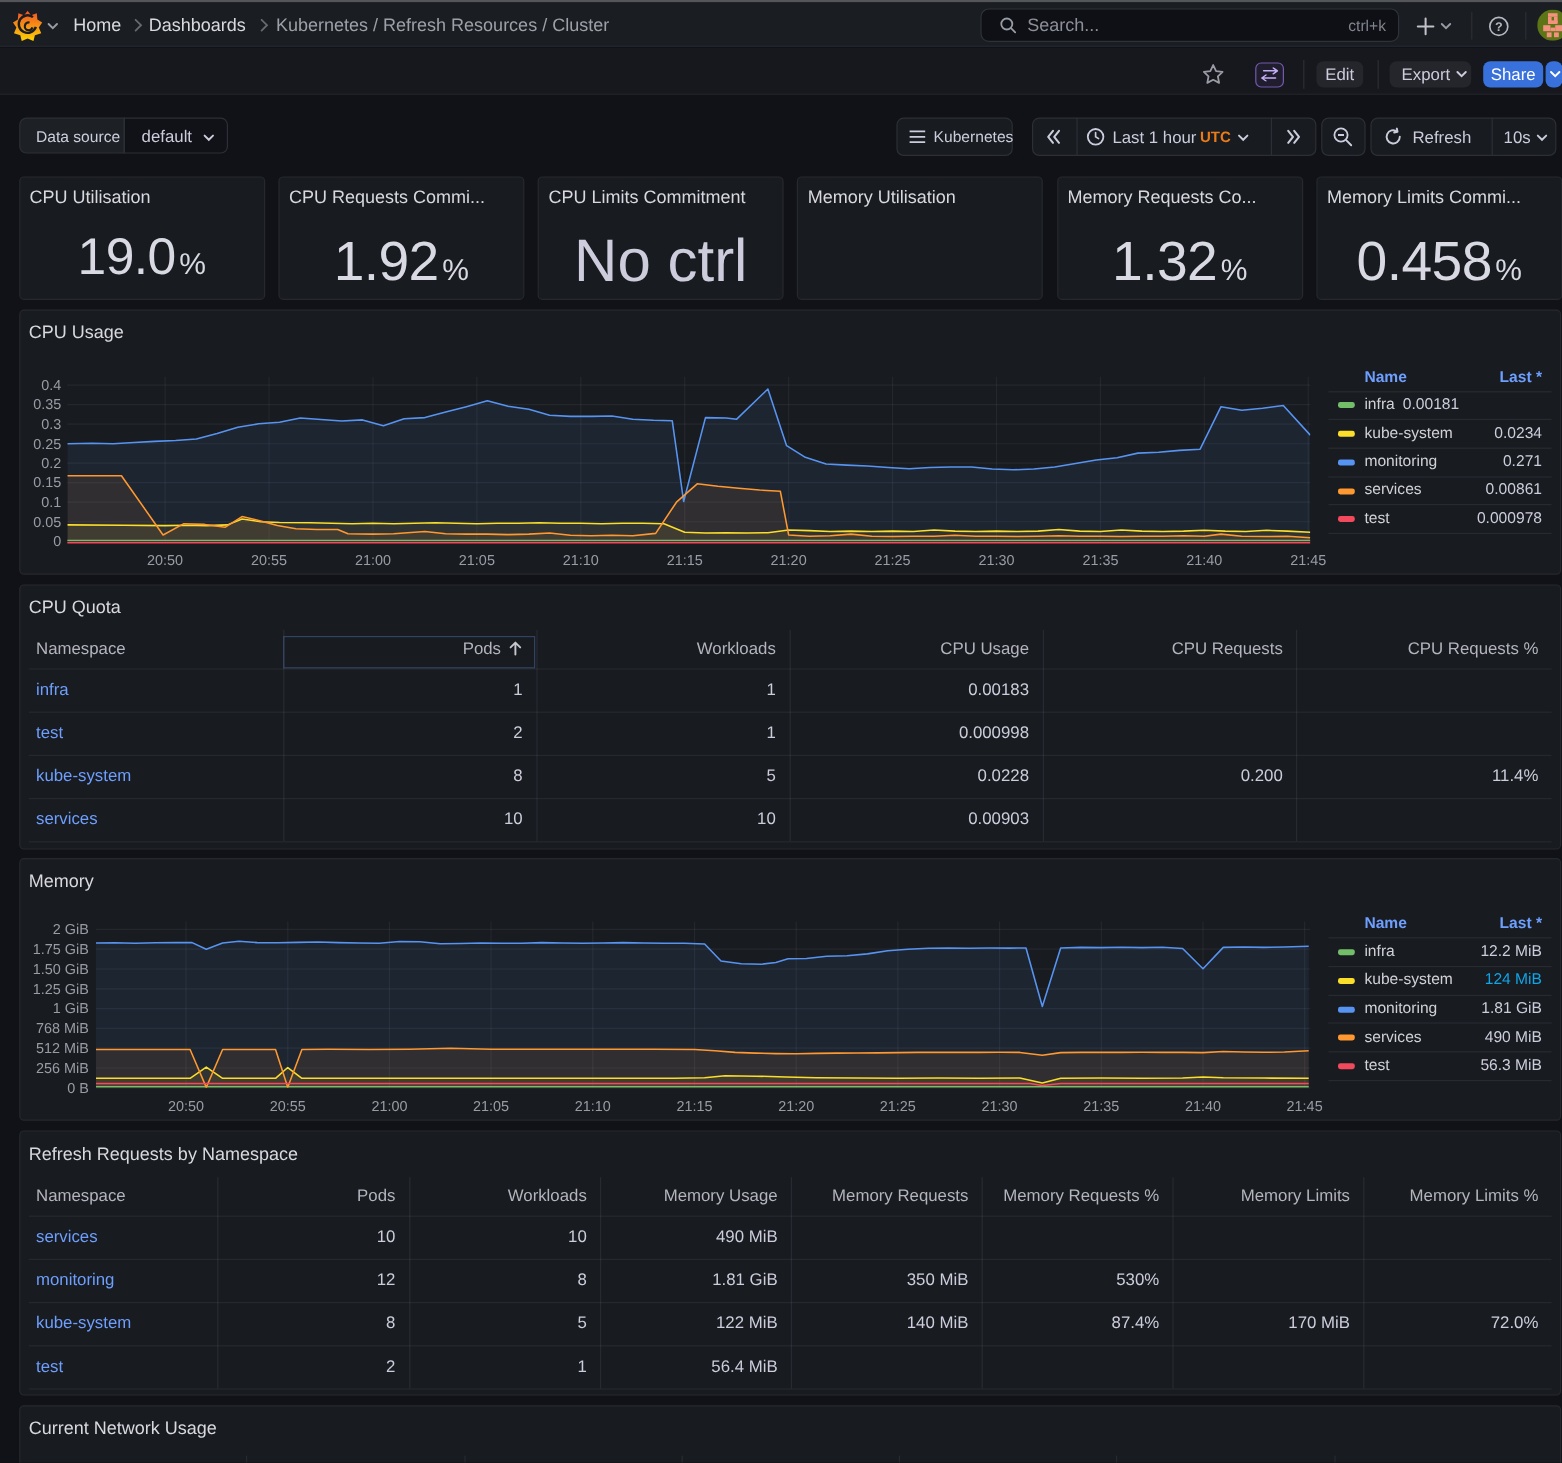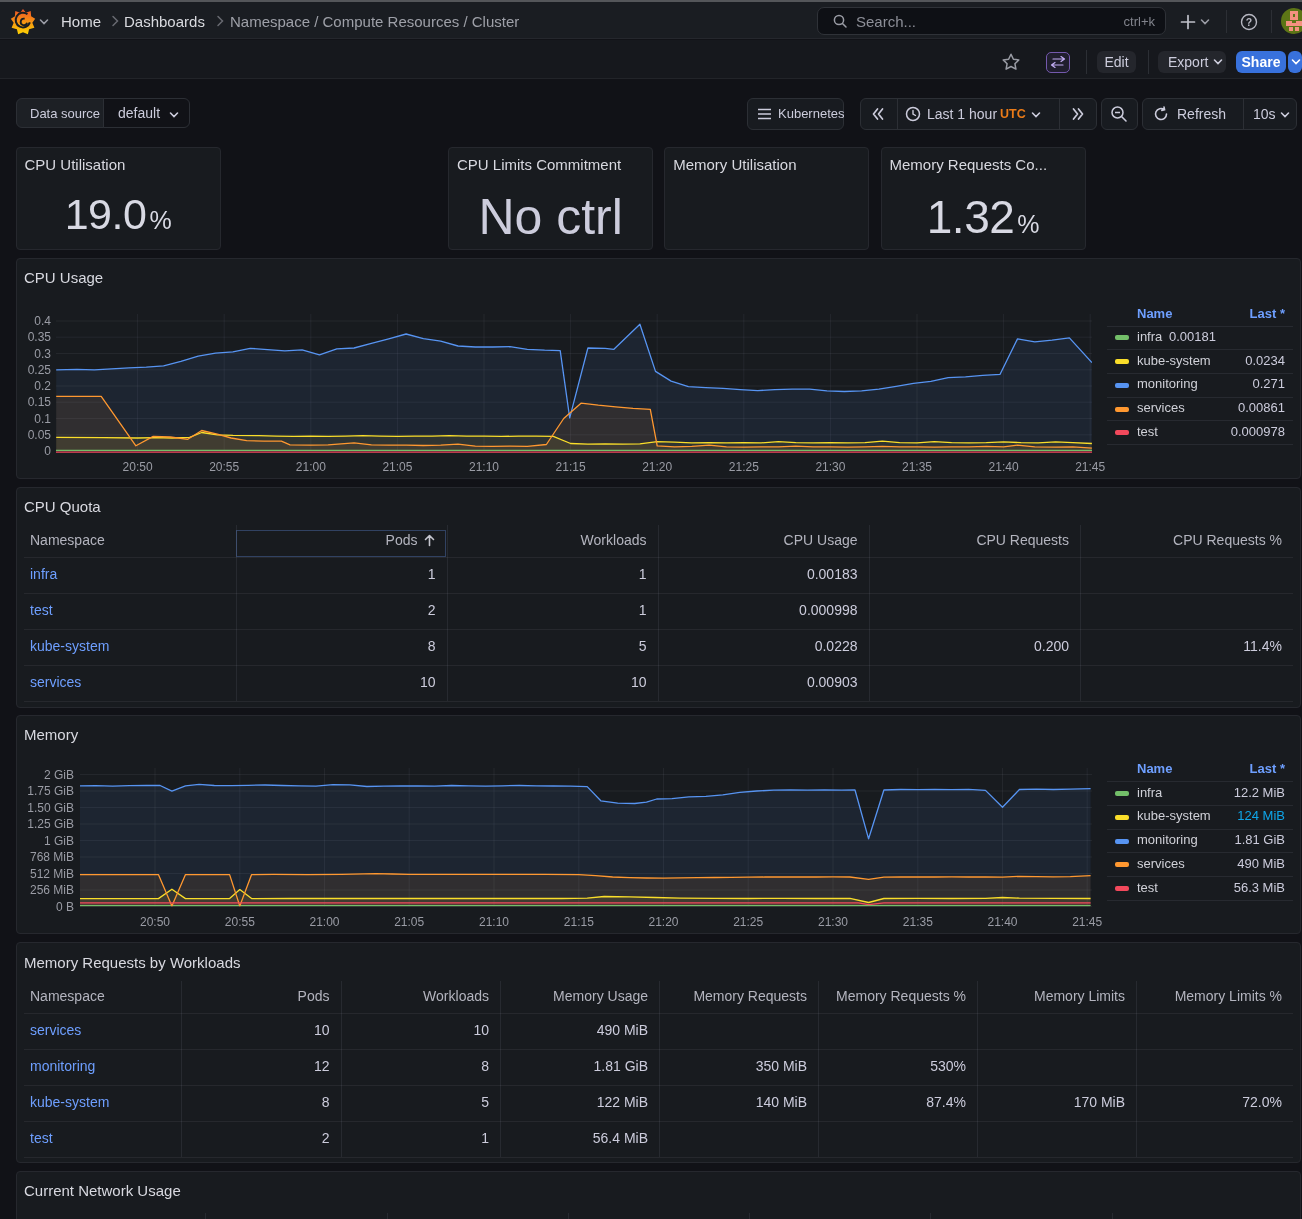--- a/index.html
+++ b/index.html
@@ -26,21 +26,21 @@
       <path d="M2.5 4 L6 7.5 L9.5 4" fill="none" stroke="#9a9ca5" stroke-width="1.6" stroke-linecap="round"></path>
     </svg>
     <svg width="10" height="12" viewBox="0 0 10 12" style="position:absolute;left:110px;top:15px">
       <path d="M3 1.5 L7.5 6 L3 10.5" fill="none" stroke="#686a71" stroke-width="1.5" stroke-linecap="round"></path>
     </svg>
     <svg width="10" height="12" viewBox="0 0 10 12" style="position:absolute;left:215px;top:15px">
       <path d="M3 1.5 L7.5 6 L3 10.5" fill="none" stroke="#686a71" stroke-width="1.5" stroke-linecap="round"></path>
     </svg>
 <div style="position:absolute;left:61px;top:13px;font-size:15px;color:#d9dadf">Home</div>
 <div style="position:absolute;left:124px;top:13px;font-size:15px;color:#d9dadf">Dashboards</div>
-<div style="position:absolute;left:230px;top:13px;font-size:15px;color:#9ea0a8">Namespace / Compute Resources / Cluster</div>
+<div style="position:absolute;left:230px;top:13px;font-size:15px;color:#9ea0a8">Kubernetes / Refresh Resources / Cluster</div>
 <div style="position:absolute;left:817px;top:7px;width:349px;height:28px;background:#0e1015;border:1px solid #2f3238;border-radius:7px"></div>
 <svg width="16" height="16" viewBox="0 0 16 16" style="position:absolute;left:832px;top:13px">
       <circle cx="7" cy="7" r="4.6" fill="none" stroke="#9a9ca5" stroke-width="1.5"></circle>
       <line x1="10.5" y1="10.5" x2="14" y2="14" stroke="#9a9ca5" stroke-width="1.5" stroke-linecap="round"></line>
     </svg>
 <div style="position:absolute;left:856px;top:13px;font-size:15px;color:#8d8f98">Search...</div>
 <div style="position:absolute;left:1107px;top:14px;width:48px;text-align:right;font-size:13px;color:#81838c">ctrl+k</div>
 <svg width="16" height="16" viewBox="0 0 16 16" style="position:absolute;left:1180px;top:14px">
       <path d="M8 1.5 V14.5 M1.5 8 H14.5" stroke="#c0c1ca" stroke-width="1.7" stroke-linecap="round"></path>
     </svg>
@@ -82,21 +82,21 @@
       <path d="M11 0.5 L14.5 3 L11 5.5 M14 3 H3" fill="none" stroke="#c3aef5" stroke-width="1.2" stroke-linejoin="round" stroke-linecap="round"></path>
       <path d="M5 6.5 L1.5 9 L5 11.5 M2 9 H13" fill="none" stroke="#c3aef5" stroke-width="1.2" stroke-linejoin="round" stroke-linecap="round"></path>
     </svg>
 <div style="position:absolute;left:1086px;top:50px;width:1px;height:24px;background:#2c2f35"></div>
 <div class="btn" style="left:1097px;top:50.5px;width:39px;height:22px;background:#24262c;text-align:center;line-height:22px">Edit</div>
 <div style="position:absolute;left:1148px;top:50px;width:1px;height:24px;background:#2c2f35"></div>
 <div class="btn" style="left:1158px;top:50.5px;width:68px;height:22px;background:#24262c;line-height:22px;padding-left:10px">Export</div>
 <svg width="12" height="12" viewBox="0 0 12 12" style="position:absolute;left:1212px;top:56px">
       <path d="M2.5 4 L6 7.5 L9.5 4" fill="none" stroke="#ccccdc" stroke-width="1.6" stroke-linecap="round"></path>
     </svg>
-<div class="btn" style="left:1236px;top:50.5px;width:50px;height:22px;background:#3871dc;color:#ffffff;font-weight:700;text-align:center;line-height:22px">Share</div>
+<div class="btn" style="left:1236px;top:50.5px;width:50px;height:22px;background:#3871dc;color:#ffffff;font-weight:400;text-align:center;line-height:22px">Share</div>
 <div class="btn" style="left:1288px;top:50.5px;width:14px;height:22px;background:#3871dc"></div>
 <svg width="12" height="12" viewBox="0 0 12 12" style="position:absolute;left:1290px;top:56px">
       <path d="M2.5 4 L6 7.5 L9.5 4" fill="none" stroke="#ffffff" stroke-width="1.6" stroke-linecap="round"></path>
     </svg>
 
 <div style="position:absolute;left:15.5px;top:98px;width:88px;height:30px;background:#1d2025;border:1px solid #2c2f35;border-radius:6px 0 0 6px"></div>
 <div style="position:absolute;left:30px;top:106px;font-size:13px;color:#ccccdc;font-weight:500">Data source</div>
 <div style="position:absolute;left:103px;top:98px;width:87px;height:30px;border:1px solid #2c2f35;border-radius:0 6px 6px 0"></div>
 <div style="position:absolute;left:118px;top:105px;font-size:14px;color:#ccccdc">default</div>
 <svg width="12" height="12" viewBox="0 0 12 12" style="position:absolute;left:168px;top:109px">
@@ -139,30 +139,38 @@
 <div style="position:absolute;left:1243px;top:98px;width:1px;height:32px;background:#2c2f35"></div>
 <div style="position:absolute;left:1253px;top:106px;font-size:14px;color:#ccccdc">10s</div>
 <svg width="12" height="12" viewBox="0 0 12 12" style="position:absolute;left:1279px;top:109px">
       <path d="M2.5 4 L6 7.5 L9.5 4" fill="none" stroke="#ccccdc" stroke-width="1.6" stroke-linecap="round"></path>
     </svg>
 
 <div class="panel" style="left:15.5px;top:147px;width:205.3px;height:103px">
       <div class="ptitle" style="left:8px;top:8px">CPU Utilisation</div>
       <div style="position:absolute;left:0;right:0;top:42px;text-align:center;white-space:nowrap"><span style="font-size:43px;font-weight:400;color:#d8d9e3;letter-spacing:-0.5px">19.0</span><span style="font-size:25px;font-weight:500;color:#d8d9e3;margin-left:3px">%</span></div>
     </div>
+    <div class="panel" style="left:231.8px;top:147px;width:205.3px;height:103px">
+      <div class="ptitle" style="left:8px;top:8px">CPU Requests Commi...</div>
+      <div style="position:absolute;left:0;right:0;top:42px;text-align:center;white-space:nowrap"><span style="font-size:46px;font-weight:500;color:#d8d9e3;letter-spacing:-0.5px">1.92</span><span style="font-size:25px;font-weight:500;color:#d8d9e3;margin-left:3px">%</span></div>
+    </div>
     <div class="panel" style="left:448.0px;top:147px;width:205.3px;height:103px">
       <div class="ptitle" style="left:8px;top:8px">CPU Limits Commitment</div>
       <div style="position:absolute;left:0;right:0;top:40px;text-align:center"><span style="font-size:50px;color:#ccccdc">No ctrl</span></div>
     </div>
     <div class="panel" style="left:664.2px;top:147px;width:205.3px;height:103px">
       <div class="ptitle" style="left:8px;top:8px">Memory Utilisation</div>
     </div>
     <div class="panel" style="left:880.5px;top:147px;width:205.3px;height:103px">
       <div class="ptitle" style="left:8px;top:8px">Memory Requests Co...</div>
       <div style="position:absolute;left:0;right:0;top:42px;text-align:center;white-space:nowrap"><span style="font-size:46px;font-weight:500;color:#d8d9e3;letter-spacing:-0.5px">1.32</span><span style="font-size:25px;font-weight:500;color:#d8d9e3;margin-left:3px">%</span></div>
+    </div>
+    <div class="panel" style="left:1096.8px;top:147px;width:205.3px;height:103px">
+      <div class="ptitle" style="left:8px;top:8px">Memory Limits Commi...</div>
+      <div style="position:absolute;left:0;right:0;top:42px;text-align:center;white-space:nowrap"><span style="font-size:46px;font-weight:500;color:#d8d9e3;letter-spacing:-0.5px">0.458</span><span style="font-size:25px;font-weight:500;color:#d8d9e3;margin-left:3px">%</span></div>
     </div>
 
 <div class="panel" style="left:15.5px;top:258px;width:1285.5px;height:220.5px"></div>
 <div class="ptitle" style="left:24px;top:269px">CPU Usage</div>
 <svg width="1302" height="1219" style="position:absolute;left:0;top:0;pointer-events:none">
       <line x1="56" y1="451.0" x2="1092" y2="451.0" stroke="rgba(204,204,220,0.07)" stroke-width="1"></line>
       <line x1="56" y1="434.8" x2="1092" y2="434.8" stroke="rgba(204,204,220,0.07)" stroke-width="1"></line>
       <line x1="56" y1="418.5" x2="1092" y2="418.5" stroke="rgba(204,204,220,0.07)" stroke-width="1"></line>
       <line x1="56" y1="402.2" x2="1092" y2="402.2" stroke="rgba(204,204,220,0.07)" stroke-width="1"></line>
       <line x1="56" y1="386.0" x2="1092" y2="386.0" stroke="rgba(204,204,220,0.07)" stroke-width="1"></line>
@@ -365,21 +373,21 @@
     <div style="position:absolute;left:1114.5px;top:862px;width:14.5px;height:4.5px;border-radius:2px;background:#ff9830"></div>
     <div style="position:absolute;left:1137px;top:856px;font-size:13px;color:#d0d1d8">services</div>
     <div style="position:absolute;left:1100px;top:856px;width:185px;text-align:right;font-size:13px;color:#ccccdc">490 MiB</div>
     <div style="position:absolute;left:1107px;top:876px;width:186px;height:1px;background:rgba(204,204,220,0.09)"></div>
     <div style="position:absolute;left:1114.5px;top:886px;width:14.5px;height:4.5px;border-radius:2px;background:#f2495c"></div>
     <div style="position:absolute;left:1137px;top:880px;font-size:13px;color:#d0d1d8">test</div>
     <div style="position:absolute;left:1100px;top:880px;width:185px;text-align:right;font-size:13px;color:#ccccdc">56.3 MiB</div>
     <div style="position:absolute;left:1107px;top:900px;width:186px;height:1px;background:rgba(204,204,220,0.09)"></div>
 
 <div class="panel" style="left:15.5px;top:941.5px;width:1285.5px;height:221px"></div>
-<div class="ptitle" style="left:24px;top:954px">Memory Requests by Workloads</div>
+<div class="ptitle" style="left:24px;top:954px">Refresh Requests by Namespace</div>
 <div style="position:absolute;left:30px;top:988px;font-size:14px;color:#b3b4be">Namespace</div>
     <div style="position:absolute;left:181px;top:988px;width:148.5px;text-align:right;font-size:14px;color:#b3b4be">Pods</div>
     <div style="position:absolute;left:340.5px;top:988px;width:148.5px;text-align:right;font-size:14px;color:#b3b4be">Workloads</div>
     <div style="position:absolute;left:500px;top:988px;width:148px;text-align:right;font-size:14px;color:#b3b4be">Memory Usage</div>
     <div style="position:absolute;left:659px;top:988px;width:148px;text-align:right;font-size:14px;color:#b3b4be">Memory Requests</div>
     <div style="position:absolute;left:818px;top:988px;width:148px;text-align:right;font-size:14px;color:#b3b4be">Memory Requests %</div>
     <div style="position:absolute;left:977px;top:988px;width:148px;text-align:right;font-size:14px;color:#b3b4be">Memory Limits</div>
     <div style="position:absolute;left:1136px;top:988px;width:146px;text-align:right;font-size:14px;color:#b3b4be">Memory Limits %</div>
     <div style="position:absolute;left:181px;top:981px;width:1px;height:176px;background:rgba(204,204,220,0.09)"></div>
     <div style="position:absolute;left:340.5px;top:981px;width:1px;height:176px;background:rgba(204,204,220,0.09)"></div>

